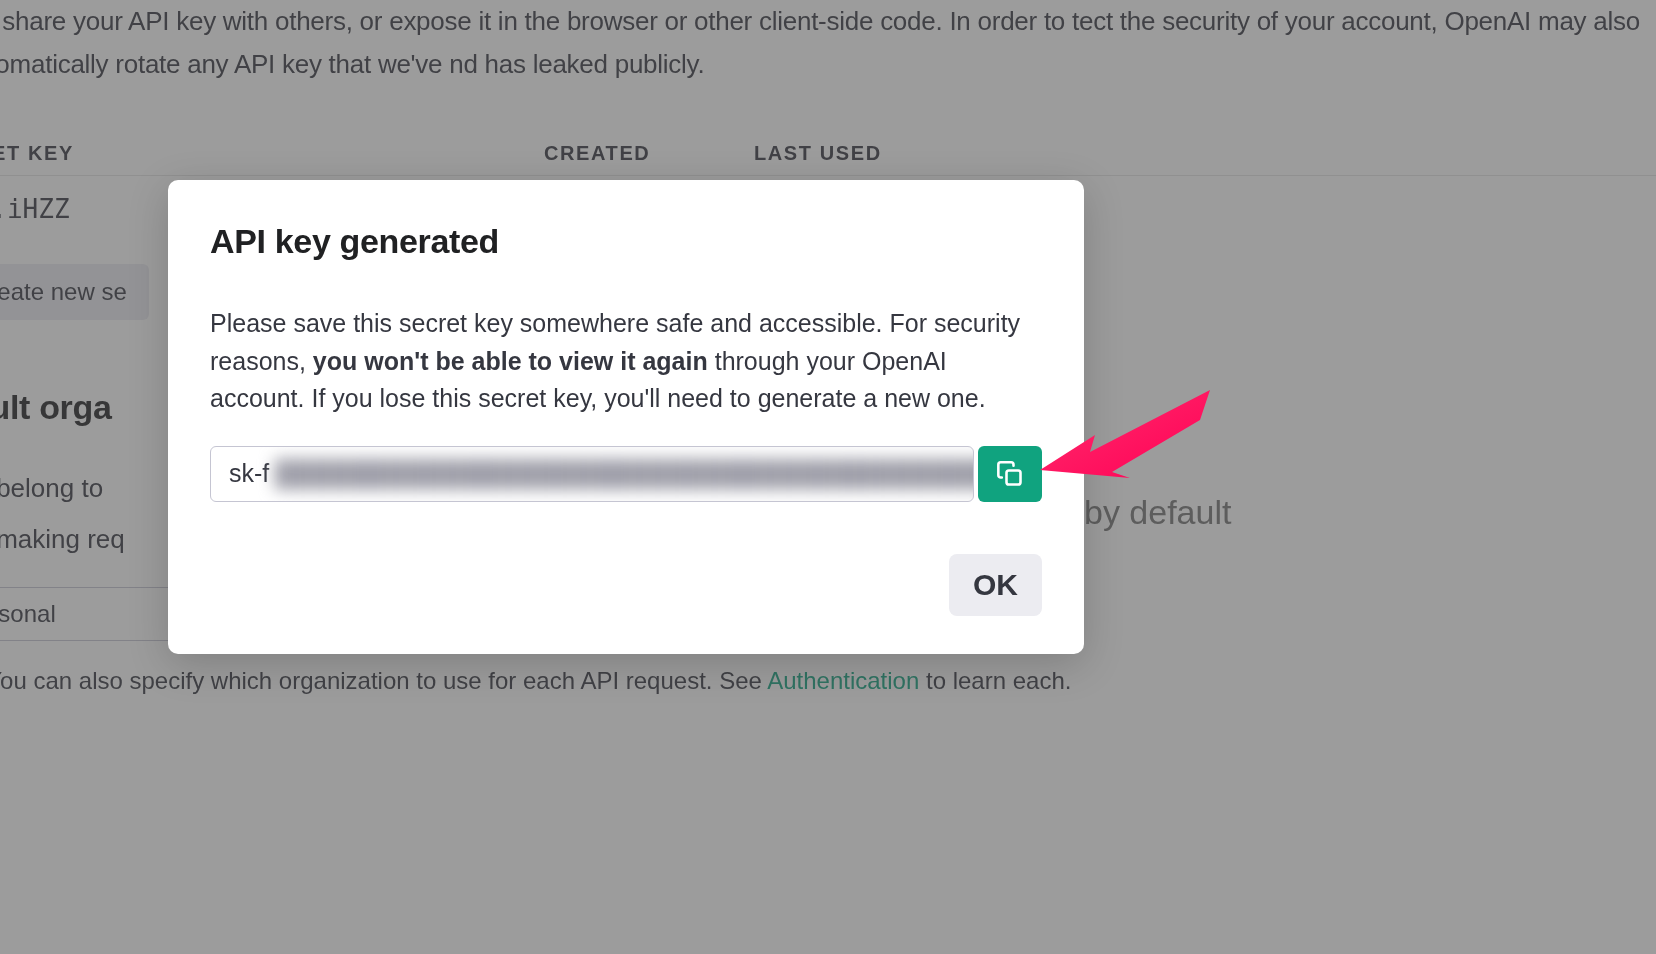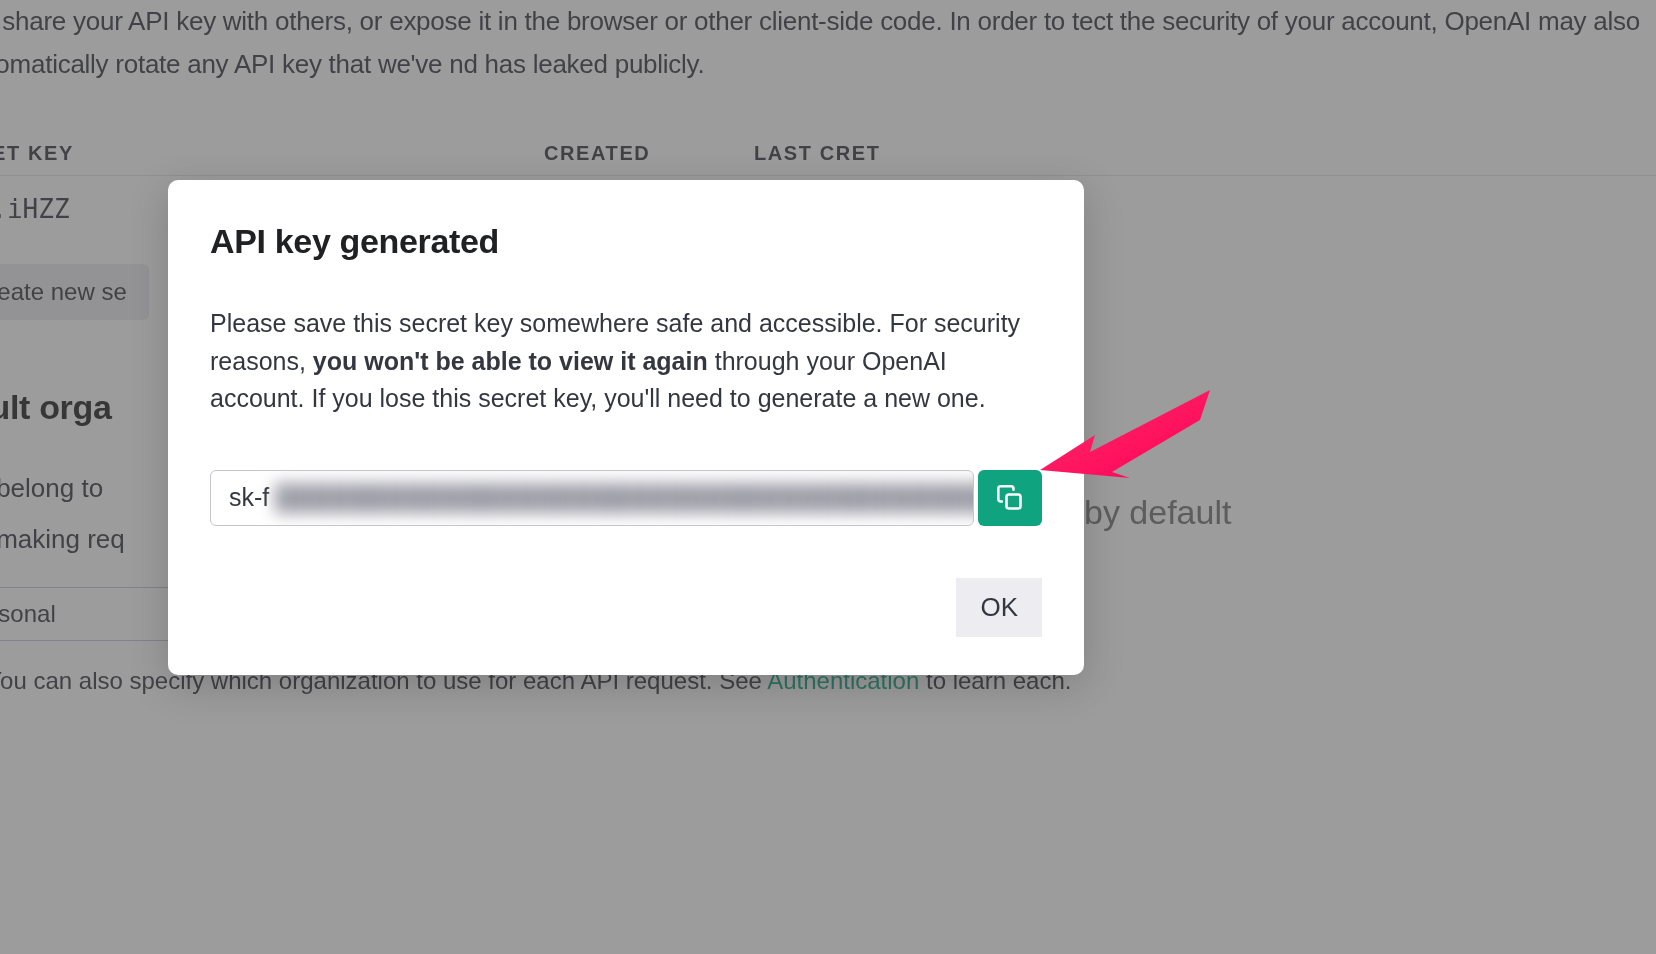--- a/index.html
+++ b/index.html
@@ -105,21 +105,21 @@
       font-size: 34px;
       font-weight: 700;
       color: #202123;
       margin-bottom: 44px;
       letter-spacing: -0.01em;
     }
     .modal-body {
       font-size: 25px;
       line-height: 1.5;
       color: #353740;
-      margin-bottom: 52px;
+      margin-bottom: 28px;
     }
     .modal-body b { font-weight: 700; }
     .key-row-wrap {
       display: flex;
       gap: 4px;
       align-items: flex-start;
       margin-bottom: 52px;
     }
     .key-input {
       flex: 1;
@@ -157,24 +157,24 @@
       cursor: pointer;
     }
     .copy-btn svg { stroke: #fff; width: 28px; height: 28px; }
     .modal-footer {
       display: flex;
       justify-content: flex-end;
     }
     .ok-btn {
       background: #ececf1;
       color: #353740;
-      font-size: 26px;
-      font-weight: 400;
+      font-size: 30px;
+      font-weight: 700;
       padding: 14px 24px;
-      border-radius: 0;
+      border-radius: 8px;
       cursor: pointer;
     }
     .arrow-annotation {
       position: absolute;
       left: 1040px;
       top: 380px;
       pointer-events: none;
     }
     .trail-right {
       font-size: 34px;
@@ -186,21 +186,21 @@
   </style>
 </head>
 <body>
 
 <div class="page">
   <p class="intro">not share your API key with others, or expose it in the browser or other client-side code. In order to tect the security of your account, OpenAI may also automatically rotate any API key that we've nd has leaked publicly.</p>
 
   <div class="table-header-row">
     <div class="th th-secret">CRET KEY</div>
     <div class="th th-created">CREATED</div>
-    <div class="th th-last">LAST CRET</div>
+    <div class="th th-last">LAST USED</div>
   </div>
 
   <div class="key-row">...iHZZ</div>
 
   <div class="create-btn">Create new se</div>
 
   <h2 class="h2">fault orga</h2>
 
   <p class="para">
     <span>ou belong to</span>

